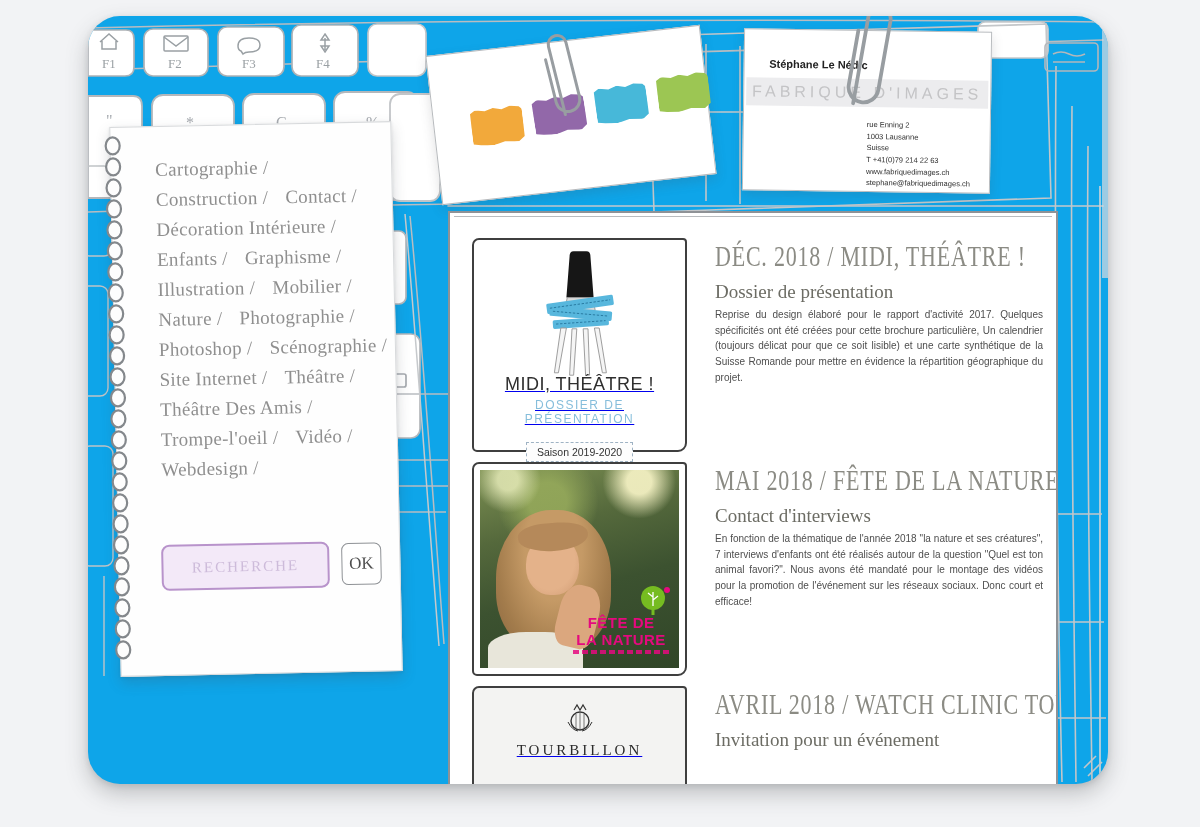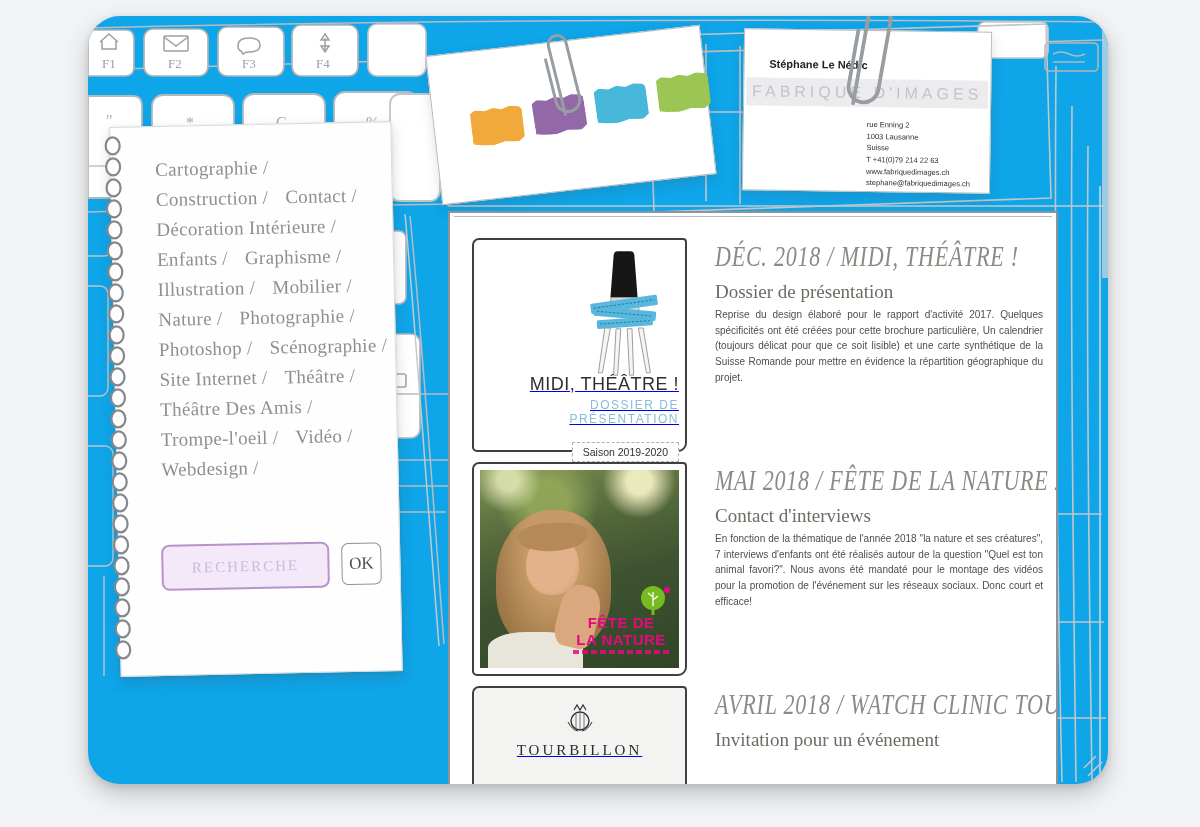--- a/index.html
+++ b/index.html
@@ -59,28 +59,28 @@
   .main-sheet { position:absolute; left:360px; top:195px; width:610px; height:573px;
     background:#fff; border:2px solid #8f9296; border-bottom:none; overflow:hidden; }
   .main-sheet::before { content:""; position:absolute; left:4px; right:4px; top:3px;
     border-top:1px solid #b9bcbf; }
   .sheet-inner { position:absolute; left:22px; top:25px; right:13px; }
 
   .article { display:flex; gap:28px; margin-bottom:10px; }
   .thumb { flex:0 0 215px; height:214px; background:#fff; border:2.5px solid #3f3f3f;
     border-radius:7px 4px 9px 5px; padding:6px; position:relative; }
   .atext { flex:1; min-width:0; padding-top:2px; }
-  .atitle { display:block; text-decoration:none; margin-bottom:8px;font-style:italic; }
+  .atitle { display:block; text-decoration:none; margin-bottom:8px; }
   .atitle span { display:inline-block; transform:scaleX(.76); transform-origin:0 50%;
     white-space:nowrap; font-family:cursive; font-size:29px; letter-spacing:1px; color:#8b8b84; }
   .asub { font-family:cursive; font-size:19px; color:#6c6c64; margin-bottom:4px; }
   .abody { font-size:10px; color:#4e4e4e; text-align:justify; line-height:1.57; }
 
   
-  .t1 { text-align:right; background:#fff; }
+  .t1 { text-align:center; background:#fff; }
   .t1 .fork { margin-top:2px; }
   .t1-line1 { font-size:18px; color:#2f2f2f; letter-spacing:.5px; margin-top:-6px; }
   .t1-line2 { font-size:12px; color:#86bedb; letter-spacing:1.5px; margin-top:3px; }
   .t1-badge { display:inline-block; margin-top:16px; font-size:10.5px; color:#333;
     border:1.5px dashed #9fb3c4; padding:3px 10px; background:#fdfdfd; }
 
   
   .photo { position:absolute; inset:6px; overflow:hidden;
     background:
       radial-gradient(circle at 80% 6%, rgba(250,246,200,.9) 0 5%, transparent 15%),

